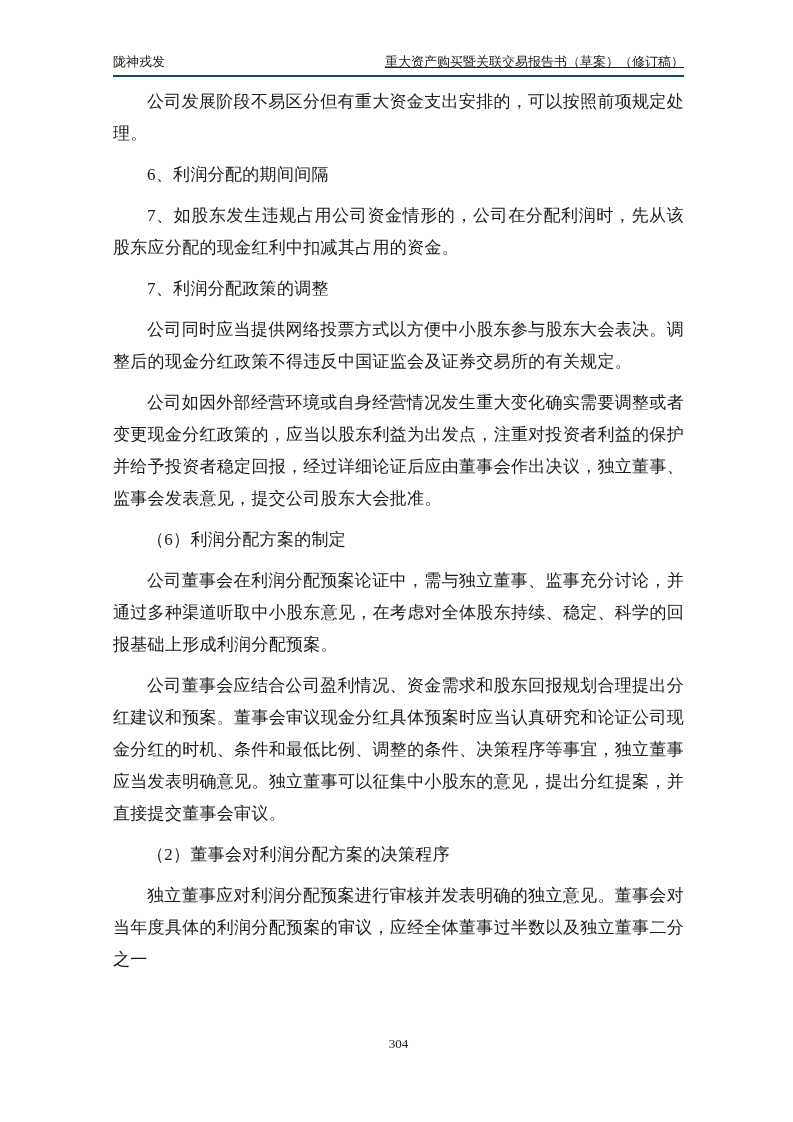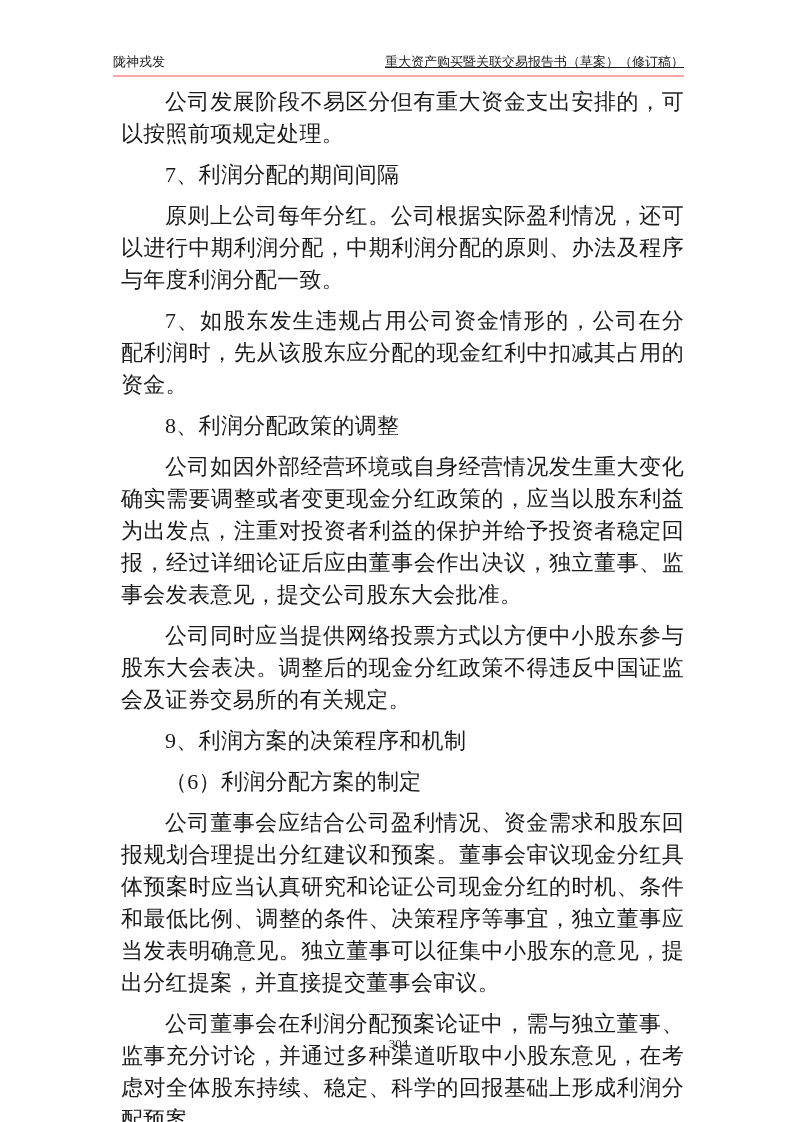--- a/index.html
+++ b/index.html
@@ -26,34 +26,34 @@
     position: absolute;
     top: 52px;
     left: 0;
     width: 100%;
     display: flex;
     justify-content: space-between;
     align-items: flex-end;
     font-size: 13px;
     line-height: 20px;
     padding-bottom: 3px;
-    border-bottom: 2px solid #fca5a5;
+    border-bottom: 2px solid #0c4a6e;
     box-sizing: border-box;
   }
   .header .hdr-left { white-space: nowrap; }
   .header .hdr-right { white-space: nowrap; text-decoration: underline; }
   .content {
     position: absolute;
     top: 86px;
     left: 0;
     width: 100%;
   }
   .content p {
-    margin: 0 0 9px 8px;
-    font-size: 22px;
+    margin: 0 0 9px 0;
+    font-size: 17px;
     line-height: 32px;
     text-align: justify;
     text-indent: 2em;
     letter-spacing: 0.3px;
   }
   .content p:last-child { text-align-last: left; }
   .footer {
     position: absolute;
     top: 1036px;
     left: 0;
@@ -68,30 +68,29 @@
 
 <div class="page">
 
   <div class="header">
     <span class="hdr-left">陇神戎发</span>
     <span class="hdr-right">重大资产购买暨关联交易报告书（草案）（修订稿）</span>
   </div>
 
   <div class="content">
     <p>公司发展阶段不易区分但有重大资金支出安排的，可以按照前项规定处理。</p>
-    <p>7、利润分配的期间间隔</p>
-    <p>原则上公司每年分红。公司根据实际盈利情况，还可以进行中期利润分配，中期利润分配的原则、办法及程序与年度利润分配一致。</p>
+    <p>6、利润分配的期间间隔</p>
     <p>7、如股东发生违规占用公司资金情形的，公司在分配利润时，先从该股东应分配的现金红利中扣减其占用的资金。</p>
-    <p>8、利润分配政策的调整</p>
+    <p>7、利润分配政策的调整</p>
+    <p>公司同时应当提供网络投票方式以方便中小股东参与股东大会表决。调整后的现金分红政策不得违反中国证监会及证券交易所的有关规定。</p>
     <p>公司如因外部经营环境或自身经营情况发生重大变化确实需要调整或者变更现金分红政策的，应当以股东利益为出发点，注重对投资者利益的保护并给予投资者稳定回报，经过详细论证后应由董事会作出决议，独立董事、监事会发表意见，提交公司股东大会批准。</p>
-    <p>公司同时应当提供网络投票方式以方便中小股东参与股东大会表决。调整后的现金分红政策不得违反中国证监会及证券交易所的有关规定。</p>
-    <p>9、利润方案的决策程序和机制</p>
     <p>（6）利润分配方案的制定</p>
+    <p>公司董事会在利润分配预案论证中，需与独立董事、监事充分讨论，并通过多种渠道听取中小股东意见，在考虑对全体股东持续、稳定、科学的回报基础上形成利润分配预案。</p>
     <p>公司董事会应结合公司盈利情况、资金需求和股东回报规划合理提出分红建议和预案。董事会审议现金分红具体预案时应当认真研究和论证公司现金分红的时机、条件和最低比例、调整的条件、决策程序等事宜，独立董事应当发表明确意见。独立董事可以征集中小股东的意见，提出分红提案，并直接提交董事会审议。</p>
-    <p>公司董事会在利润分配预案论证中，需与独立董事、监事充分讨论，并通过多种渠道听取中小股东意见，在考虑对全体股东持续、稳定、科学的回报基础上形成利润分配预案。</p>
     <p>（2）董事会对利润分配方案的决策程序</p>
+    <p>独立董事应对利润分配预案进行审核并发表明确的独立意见。董事会对当年度具体的利润分配预案的审议，应经全体董事过半数以及独立董事二分之一</p>
   </div>
 
   <div class="footer">
     <span>304</span>
   </div>
 
 </div>
 
 </body></html>

